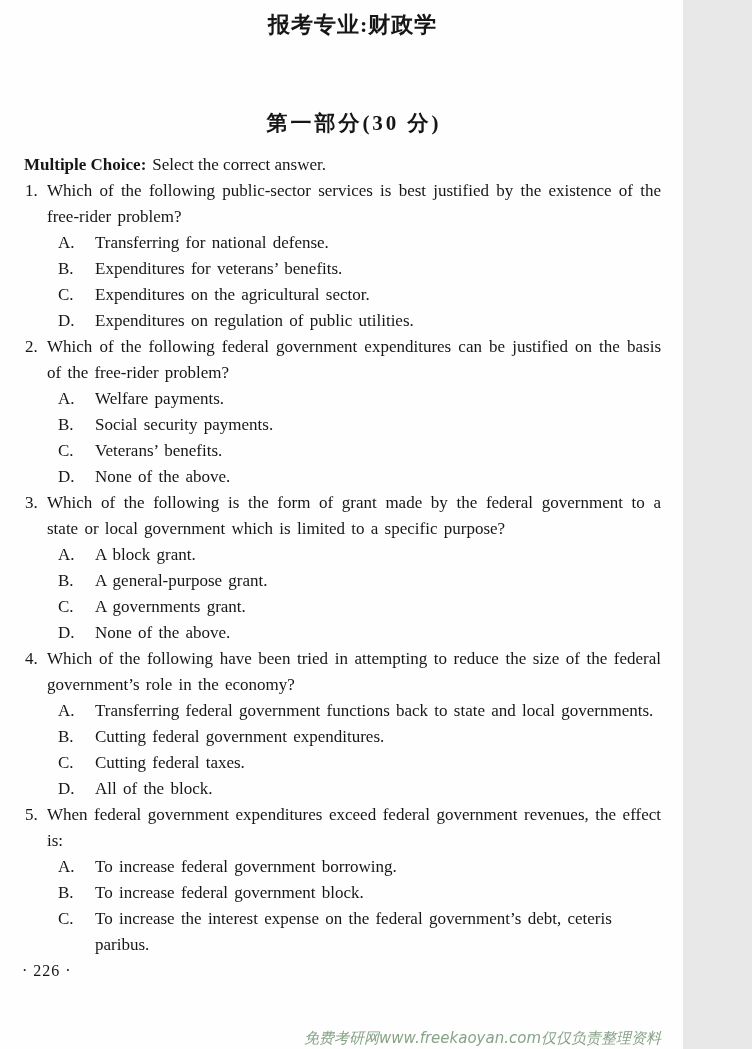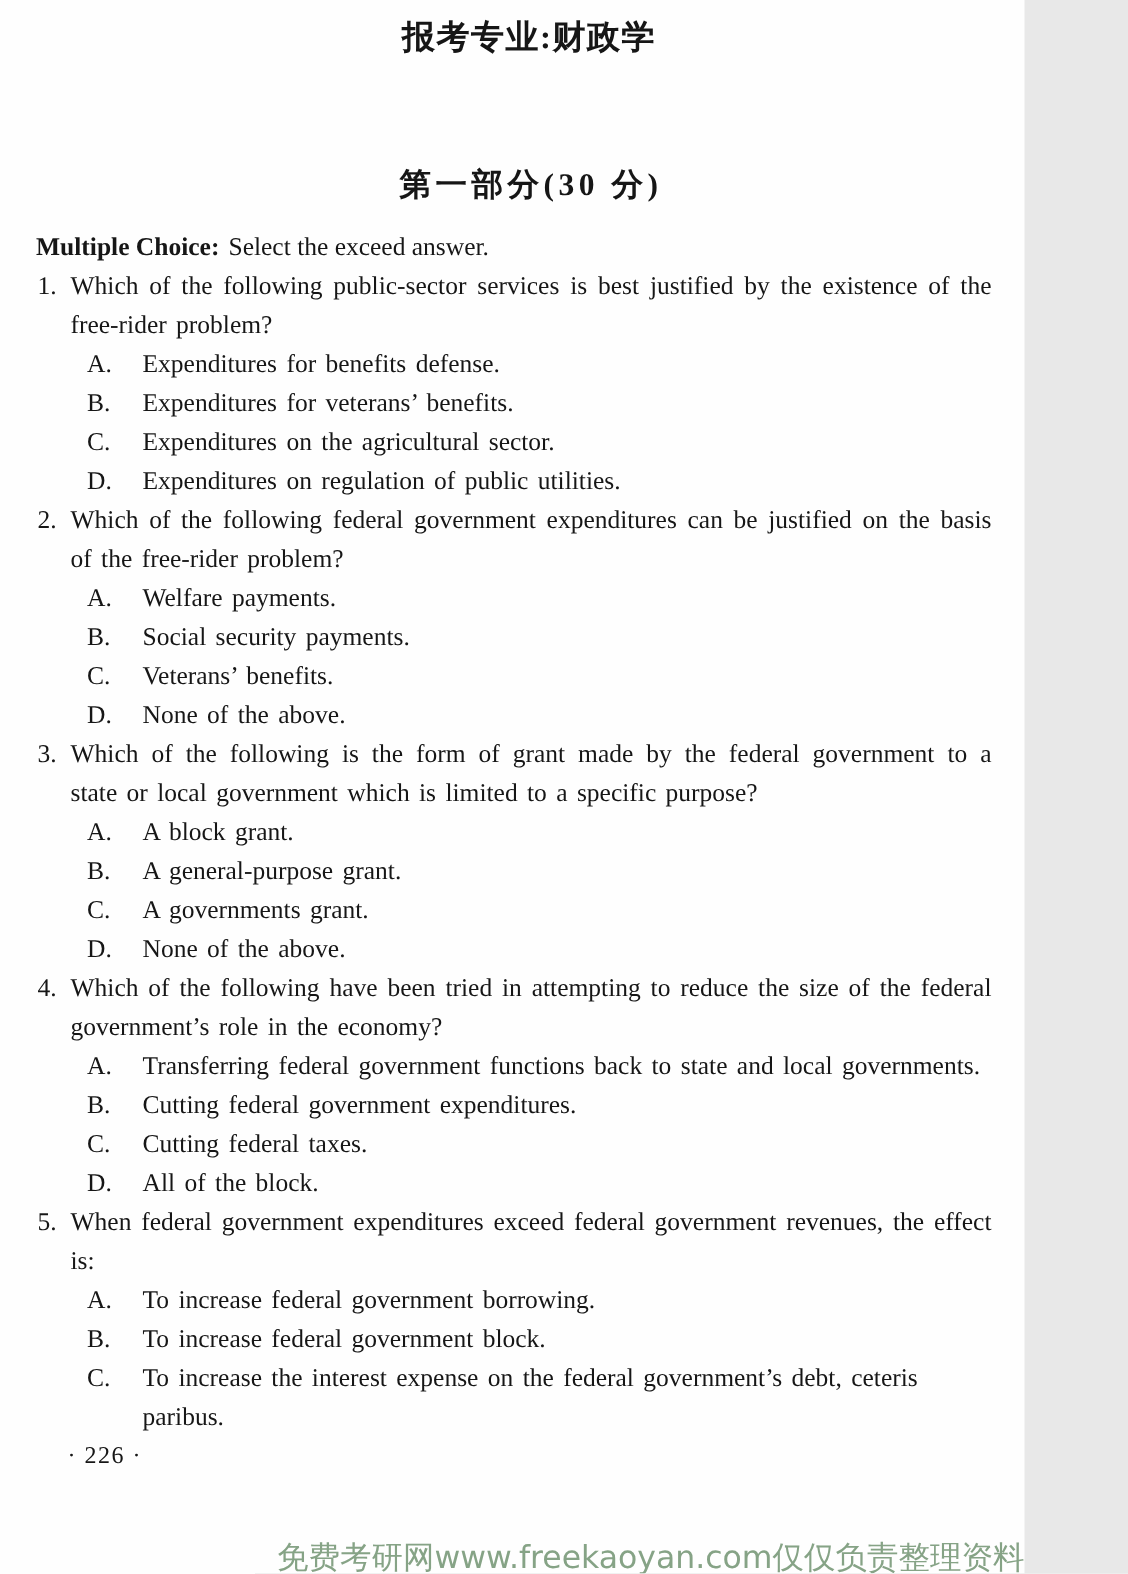--- a/index.html
+++ b/index.html
@@ -44,57 +44,58 @@
     line-height: 26px;
     word-spacing: 2px;
   }
   .q-line { display: flex; }
   .q-num { width: 22px; flex: none; }
   .q-text { flex: 1; text-align: justify; }
   .option { display: flex; margin-left: 33px; }
   .opt-letter { width: 37px; flex: none; }
   .opt-text { flex: 1; }
   .page-number {
-    margin-left: 45px;
+    margin-left: 22px;
     font-size: 16px;
     line-height: 26px;
     letter-spacing: 1px;
   }
   .watermark {
     position: absolute;
-    right: 0;
+    right: 22px;
     bottom: 1px;
-    font-size: 21px;
+    font-size: 15px;
     line-height: 20px;
     font-family: "DejaVu Sans", sans-serif;
+    font-style: italic;
   }
 </style>
 </head>
 <body>
 
 <div class="page">
 
   <div class="exam-header">
     <div>报考专业:财政学</div>
   </div>
 
   <div class="section-title">第一部分(30 分)</div>
 
   <div class="instructions">
-    <span class="label">Multiple Choice:</span><span class="text">Select the exceed answer.</span>
+    <span class="label">Multiple Choice:</span><span class="text">Select the correct answer.</span>
   </div>
 
   <div class="question">
     <div class="q-line">
       <span class="q-num">1.</span>
       <div class="q-text">Which of the following public-sector services is best justified by the existence of the free-rider problem?</div>
     </div>
     <div class="option">
       <span class="opt-letter">A.</span>
-      <span class="opt-text">Expenditures for benefits defense.</span>
+      <span class="opt-text">Transferring for national defense.</span>
     </div>
     <div class="option">
       <span class="opt-letter">B.</span>
       <span class="opt-text">Expenditures for veterans’ benefits.</span>
     </div>
     <div class="option">
       <span class="opt-letter">C.</span>
       <span class="opt-text">Expenditures on the agricultural sector.</span>
     </div>
     <div class="option">

